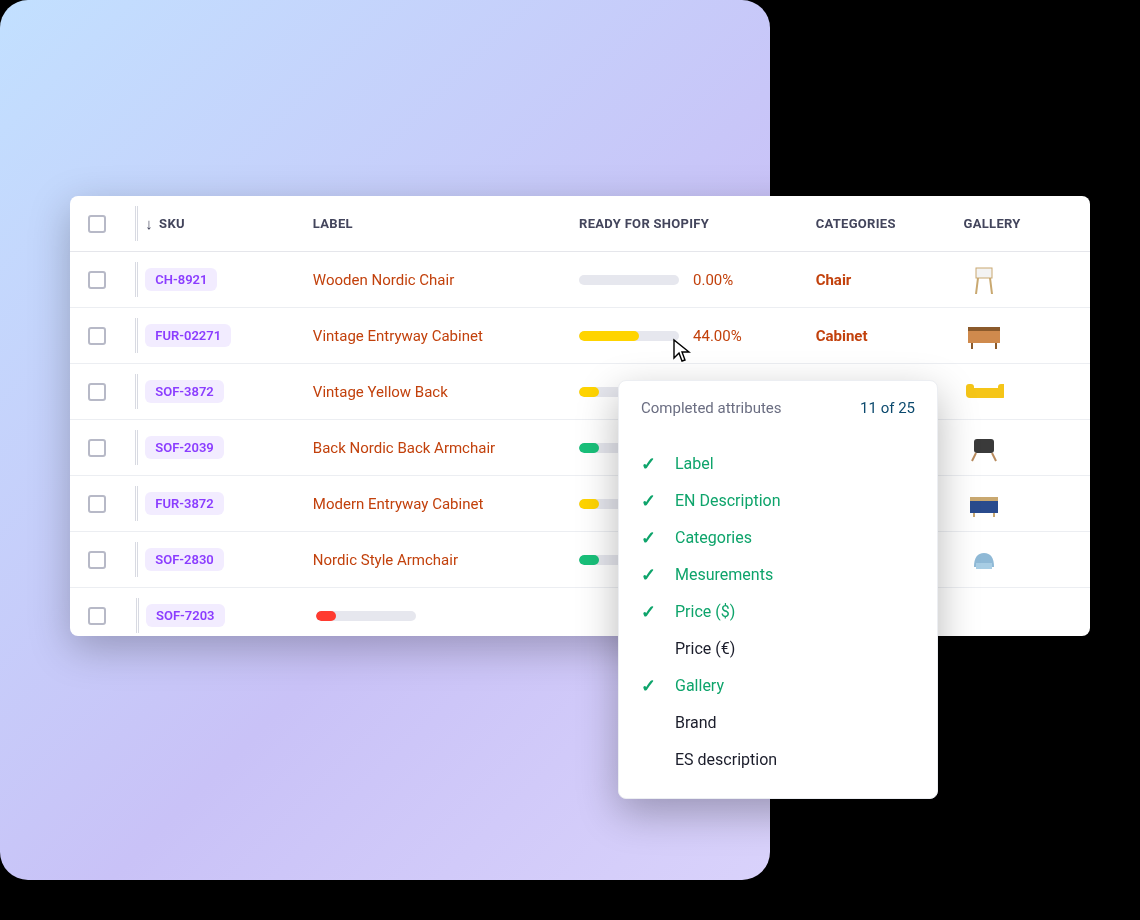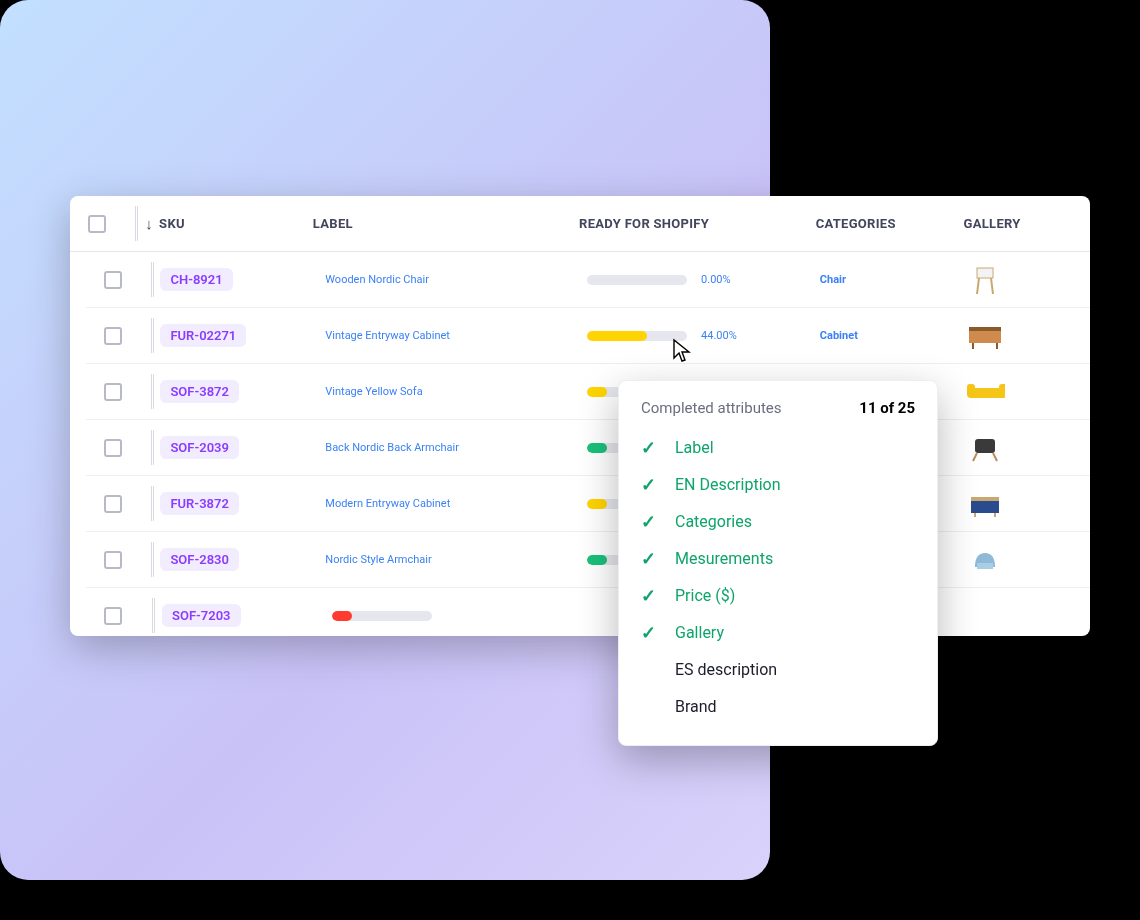--- a/index.html
+++ b/index.html
@@ -49,21 +49,20 @@
     font-weight: 700;
     color: #43455c;
     letter-spacing: .3px;
   }
   .row {
     display: flex;
     align-items: center;
     height: 56px;
     padding: 0 18px;
     border-bottom: 1px solid #eceef2;
-    margin-left: 16px;
   }
   .checkbox {
     width: 18px; height: 18px;
     border: 2px solid #b7b9c7;
     border-radius: 3px;
     background: #fff;
   }
   .sort-icon { color:#43455c; font-size:15px; }
   .vdiv {
     width: 4px;
@@ -79,22 +78,22 @@
   .sku-pill {
     display:inline-block;
     background:#f2ecff;
     color:#8b3dff;
     font-size:13px;
     font-weight:600;
     padding:4px 10px;
     border-radius:6px;
   }
   .cell {
-    font-size:11px;
-    color:#3b82f6;
+    font-size:15px;
+    color:#c2410c;
   }
   .progress-track {
     width:100px;
     height:10px;
     background:#e6e7ee;
     border-radius:999px;
     overflow:hidden;
     position:relative;
   }
   .progress-fill {
@@ -117,23 +116,23 @@
     border:1px solid #eceef2;
     padding:18px 22px 20px;
     z-index:10;
   }
   .popover-head {
     display:flex;
     justify-content:space-between;
     align-items:center;
     font-size:15px;
     color:#6b6e82;
-    margin-bottom:12px;
-  }
-  .popover-head .count { color:#000000; font-weight:700; }
+    margin-bottom:28px;
+  }
+  .popover-head .count { color:#0c4a6e; font-weight:400; }
   .attr {
     display:flex;
     align-items:center;
     gap:12px;
     padding:8px 0;
     font-size:16px;
   }
   .attr .check {
     width:22px;
     color:#0ea46b;
@@ -241,21 +240,21 @@
     <div class="col-check">
           <div class="checkbox"></div>
         </div>
     <div class="vdiv">
           <span></span>
           <span></span>
         </div>
     <div class="col-sku">
           <span class="sku-pill">SOF-3872</span>
         </div>
-    <div class="col-label cell">Vintage Yellow Sofa</div>
+    <div class="col-label cell">Vintage Yellow Back</div>
     <div class="col-ready">
       <div class="progress-track">
         <div class="progress-fill" style="width:20%;background:#ffd400"></div>
       </div>
       <span class="cell"></span>
     </div>
     <div class="col-cat cell"></div>
     <div class="col-gal">
           <div class="thumb">
             <svg width="44" height="24">
@@ -403,30 +402,34 @@
     <span>Categories</span>
   </div>
       <div class="attr done">
     <span class="check">✓</span>
     <span>Mesurements</span>
   </div>
       <div class="attr done">
     <span class="check">✓</span>
     <span>Price ($)</span>
   </div>
+      <div class="attr pending">
+    <span class="check">✓</span>
+    <span>Price (€)</span>
+  </div>
       <div class="attr done">
     <span class="check">✓</span>
     <span>Gallery</span>
   </div>
       <div class="attr pending">
     <span class="check">✓</span>
+    <span>Brand</span>
+  </div>
+      <div class="attr pending">
+    <span class="check">✓</span>
     <span>ES description</span>
-  </div>
-      <div class="attr pending">
-    <span class="check">✓</span>
-    <span>Brand</span>
   </div>
     </div>
 </div>
 
 <svg class="cursor" width="20" height="26" viewBox="0 0 20 26">
   <path d="M2 2 L2 20 L7 15 L10 23 L13 22 L10 14 L17 14 Z" fill="#fff" stroke="#000" stroke-width="1.4"></path>
 </svg>
 
 </body></html>

